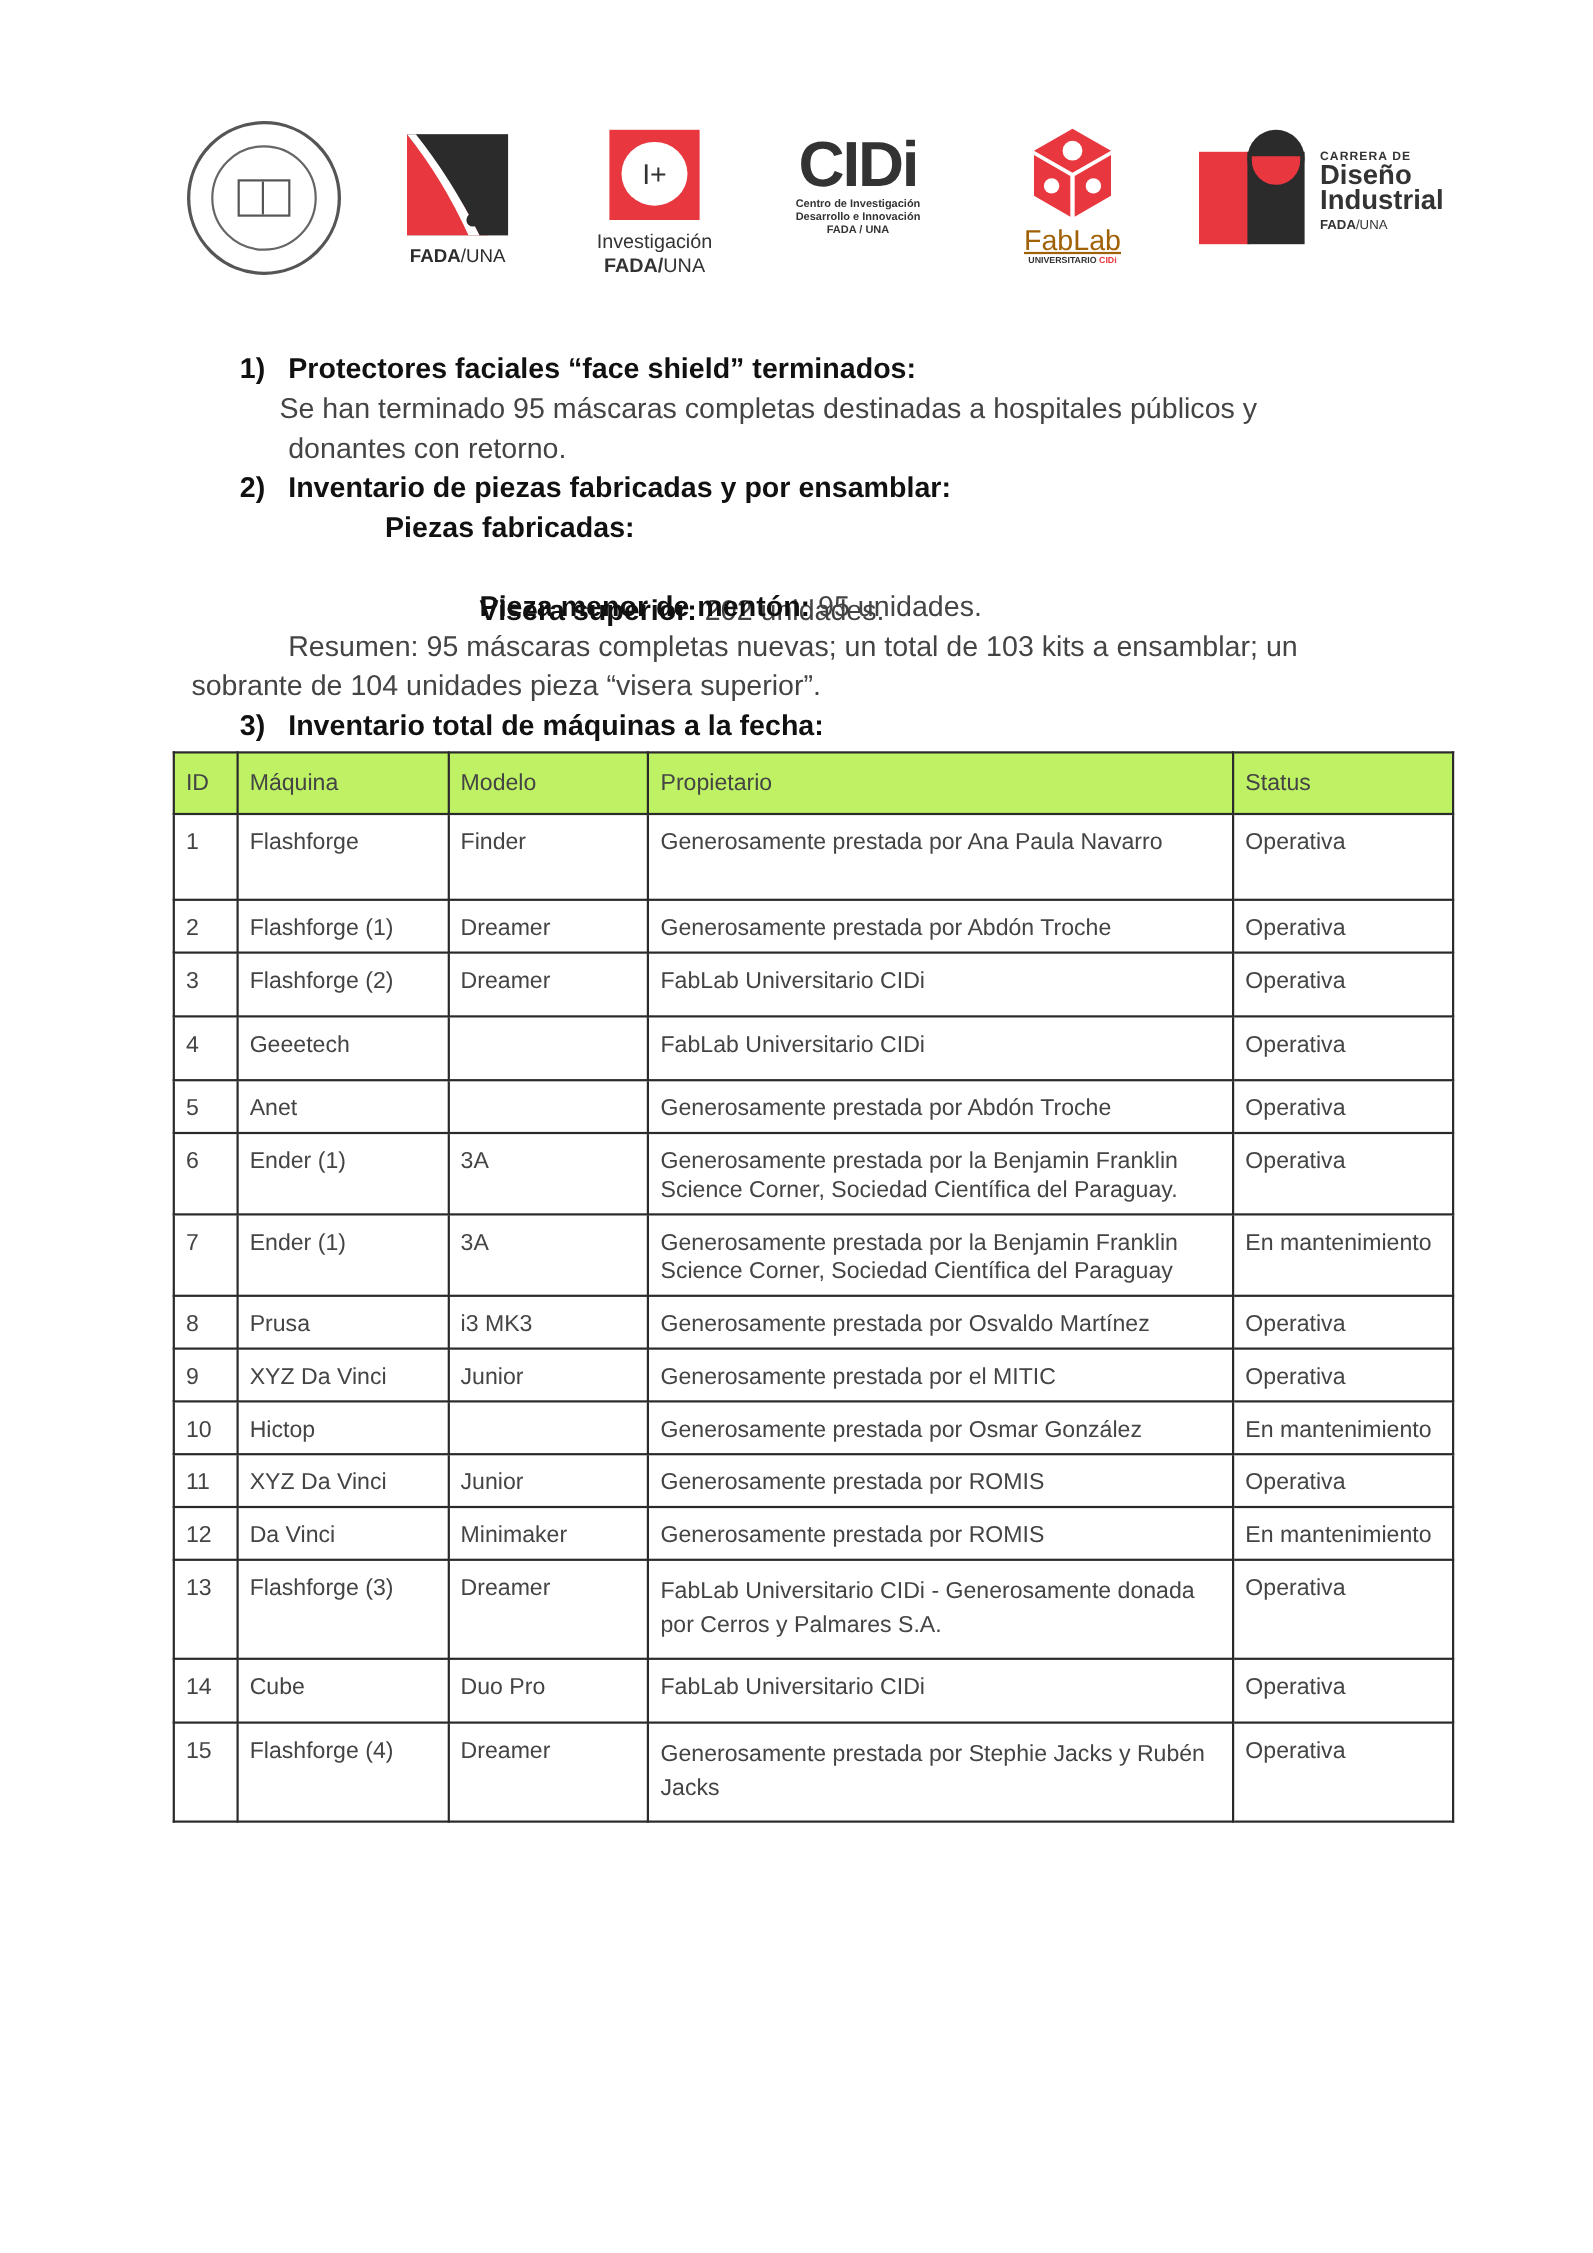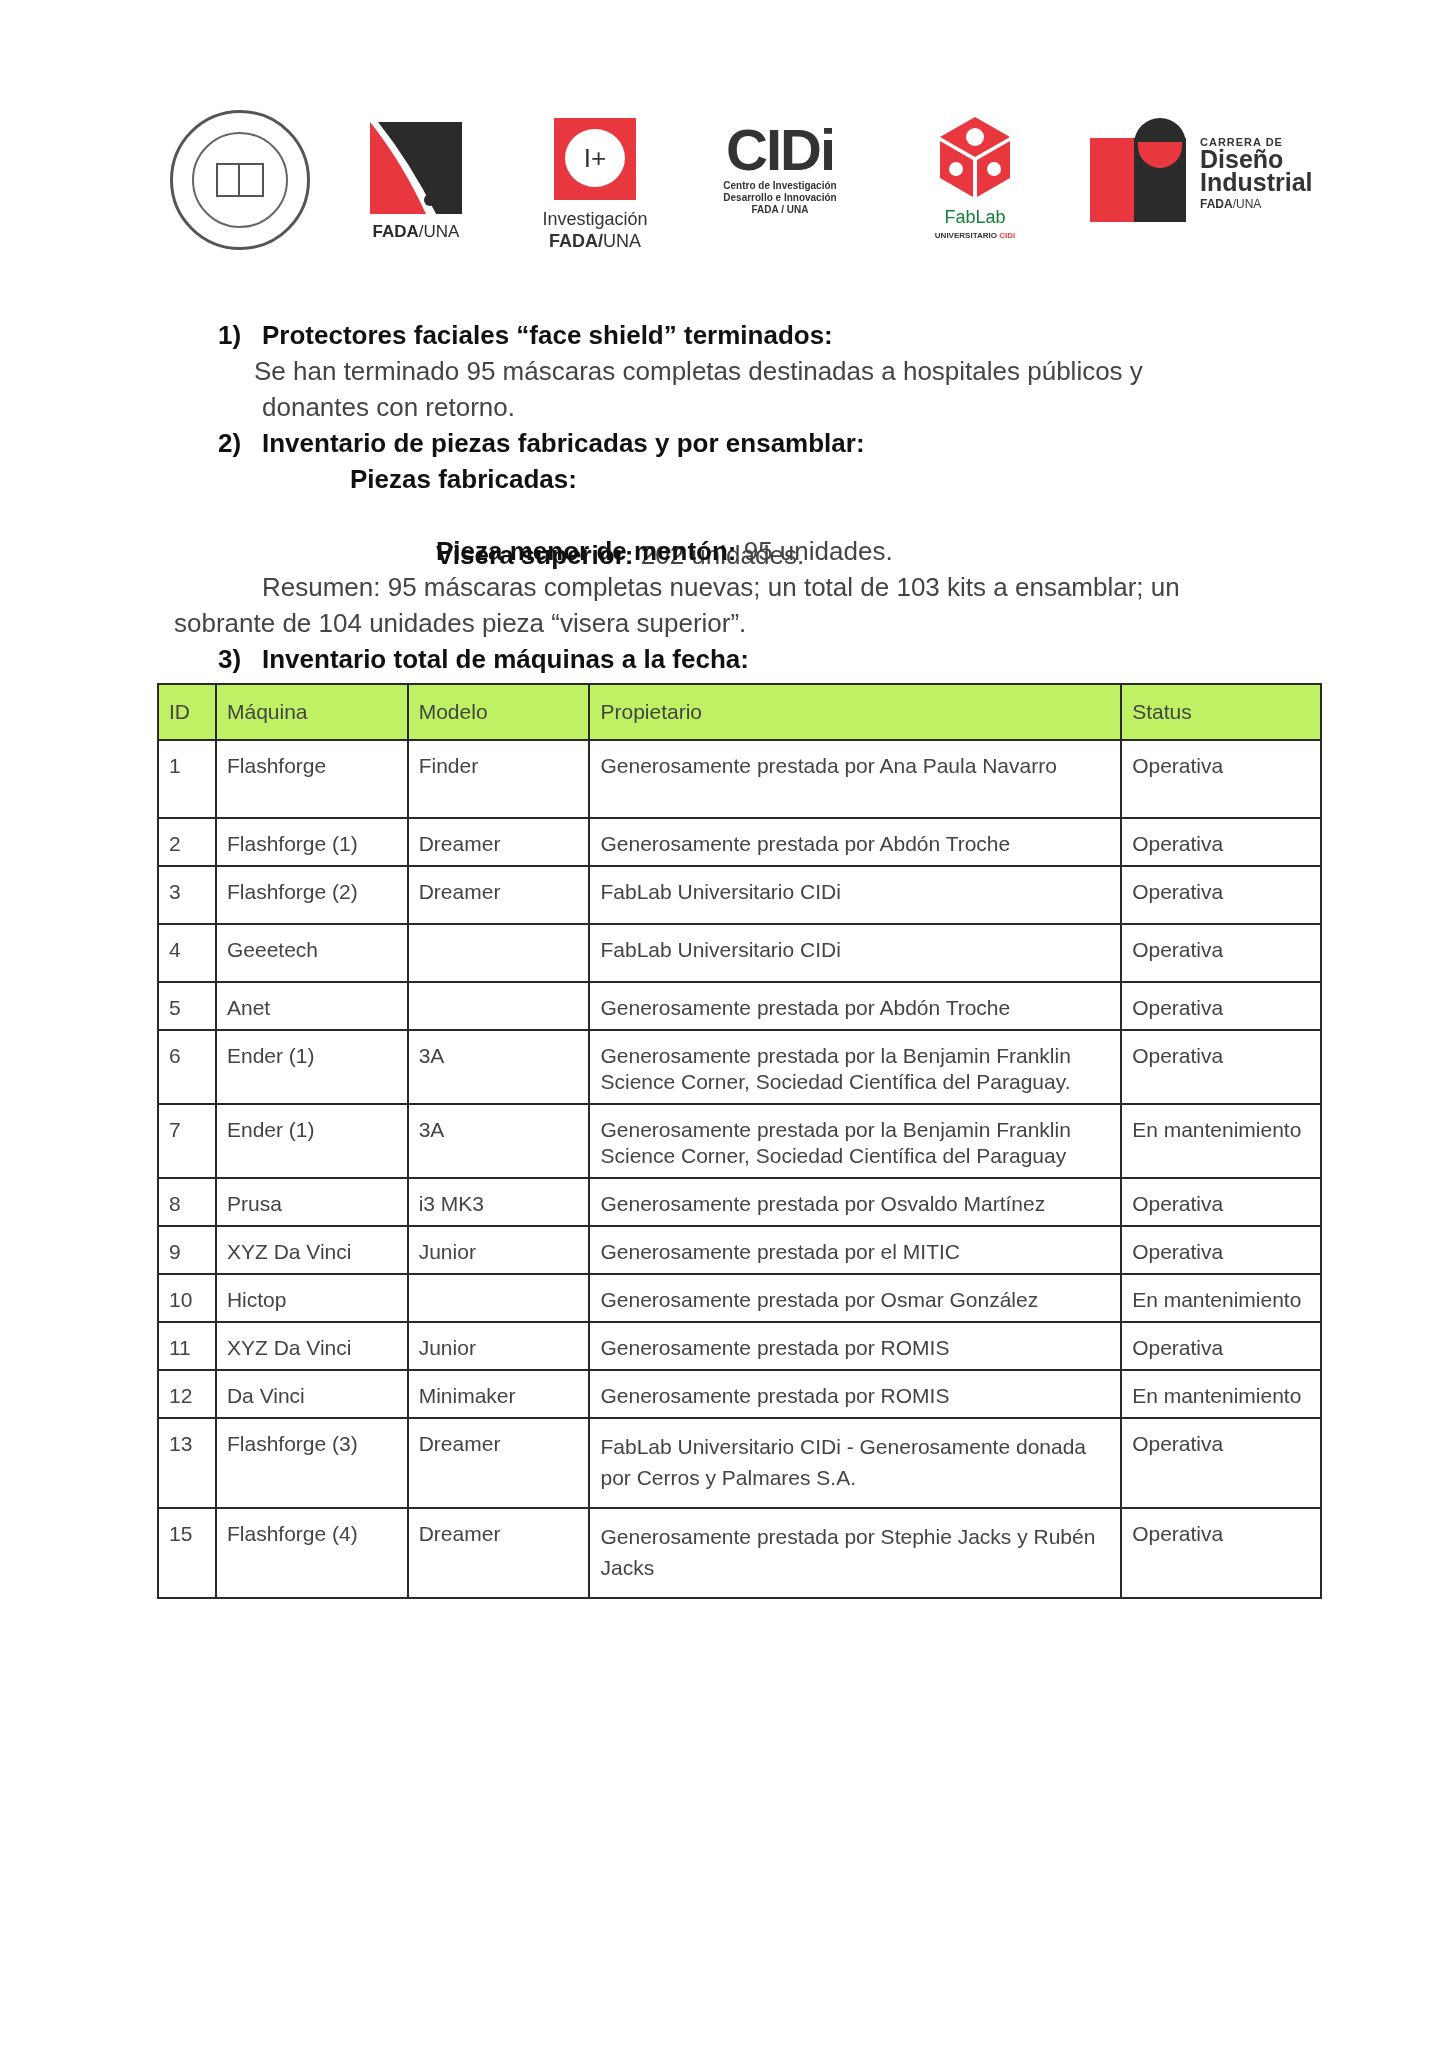--- a/index.html
+++ b/index.html
@@ -23,21 +23,21 @@
   .inv-box { width:82px; height:82px; background:#e8373f; margin:0 auto; position:relative; }
   .inv-bubble { position:absolute; left:11px; top:11px; width:60px; height:58px; border-radius:50%; background:#fff;
                 display:flex; align-items:center; justify-content:center; font-size:26px; color:#333; }
   .inv-lbl { font-size:18px; color:#333; margin-top:8px; line-height:22px; }
   
   .cidi { left:535px; top:10px; width:150px; text-align:center; }
   .cidi-mark { font-size:58px; font-weight:bold; color:#333; letter-spacing:-2px; line-height:60px; }
   .cidi-lbl { font-size:10px; font-weight:bold; color:#333; line-height:12px; }
   
   .fablab { left:745px; top:5px; width:120px; text-align:center; }
-  .fablab-lbl { font-size:18px; color:#15803d; line-height:28px; }
+  .fablab-lbl { font-size:26px; color:#a16207; line-height:28px;text-decoration:underline; }
   .fablab-sub { font-size:8px; color:#333; }
   .fablab-sub span { color:#e8373f; font-weight:bold; }
   
   .di { left:920px; top:8px; width:240px; height:110px; }
   .di-red { position:absolute; left:0; top:20px; width:46px; height:84px; background:#e8373f; }
   .di-black { position:absolute; left:44px; top:20px; width:52px; height:84px; background:#2b2b2b; }
   .di-dot { position:absolute; left:44px; top:0; width:52px; height:52px; border-radius:50%; background:#2b2b2b; overflow:hidden; }
   .di-dot:after { content:""; position:absolute; left:4px; top:24px; width:44px; height:26px; border-radius:0 0 22px 22px; background:#e8373f; }
   .di-text { position:absolute; left:110px; top:18px; color:#333; }
   .di-small { font-size:11px; font-weight:bold; letter-spacing:1px; }
@@ -238,20 +238,27 @@
       <td>Generosamente prestada por ROMIS</td>
       <td>En mantenimiento</td>
     </tr>
     <tr style="height:90px">
       <td>13</td>
       <td>Flashforge (3)</td>
       <td>Dreamer</td>
       <td style="line-height:31px">FabLab Universitario CIDi - Generosamente donada por Cerros y Palmares S.A.</td>
       <td>Operativa</td>
     </tr>
+    <tr style="height:58px">
+      <td>14</td>
+      <td>Cube</td>
+      <td>Duo Pro</td>
+      <td>FabLab Universitario CIDi</td>
+      <td>Operativa</td>
+    </tr>
     <tr style="height:90px">
       <td>15</td>
       <td>Flashforge (4)</td>
       <td>Dreamer</td>
       <td style="line-height:31px">Generosamente prestada por Stephie Jacks y Rubén Jacks</td>
       <td>Operativa</td>
     </tr>
   </tbody>
 </table>
 

